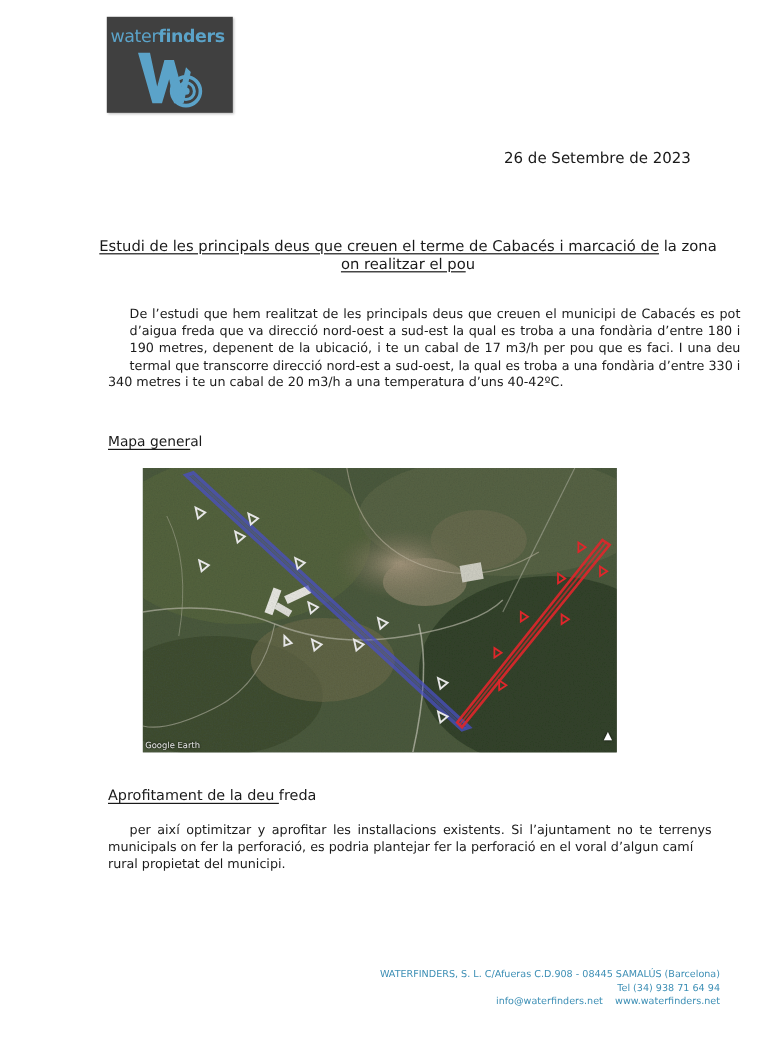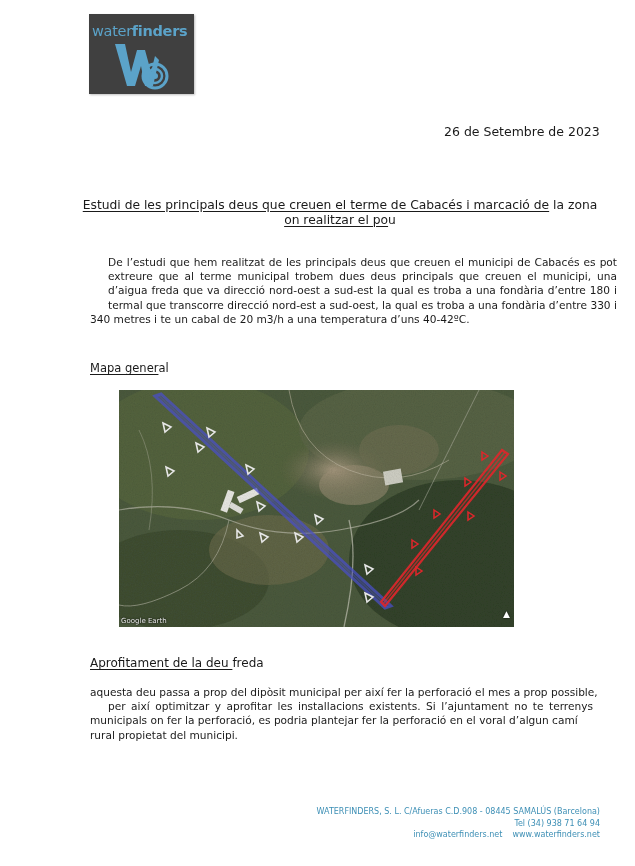--- a/index.html
+++ b/index.html
@@ -11,21 +11,21 @@
       position: absolute; left: 89px; top: 14px; width: 105px; height: 80px;
       background: #404040; box-shadow: 1px 1px 2px rgba(0,0,0,0.25);
     }
     .logo-text {
       position: absolute; left: 3px; top: 9px; font-size: 14.5px; color: #5ba3c9; letter-spacing: -0.3px;
       white-space: nowrap;
     }
     .logo-text b { font-weight: bold; }
     .logo svg { position: absolute; left: 24px; top: 28px; }
     .date {
-      position: absolute; left: 420px; top: 124px; font-size: 12.5px; color: #1a1a1a; white-space: nowrap; margin-left: 24px;
+      position: absolute; left: 420px; top: 124px; font-size: 12.5px; color: #1a1a1a; white-space: nowrap;
     }
     .title {
       position: absolute; left: 82px; top: 198px; width: 516px; text-align: center;
       font-size: 12.3px; line-height: 15px; color: #1a1a1a;
     }
     .title u { text-decoration: underline; text-underline-offset: 2px; }
     .para {
       position: absolute; left: 90px; width: 525px; font-size: 10.6px; line-height: 14.2px; color: #1a1a1a;
       text-align: justify;
     }
@@ -71,22 +71,22 @@
 
 <div class="date">26 de Setembre de 2023</div>
 
 <div class="title">
   <u>Estudi  de les principals deus que creuen el terme de Cabacés i marcació de</u><span> la zona</span><br>
   <u>on realitzar el po</u><span>u</span>
 </div>
 
 <div class="para p1">
   <span class="line just">De l’estudi que hem realitzat de les principals deus que creuen el municipi de Cabacés es pot</span>
-  <span class="line just">extreure que al terme municipal trobem dues deus principals que creuen el municipi, una</span>
   <span class="line just">d’aigua freda que va direcció nord-oest a sud-est la qual es troba a una fondària d’entre 180 i</span>
+  <span class="line just">190 metres, depenent de la ubicació, i te un cabal de 17 m3/h per pou que es faci.  I una deu</span>
   <span class="line just">termal que transcorre direcció nord-est a sud-oest, la qual es troba a una fondària d’entre 330 i</span>
   <span class="line">340 metres i te un cabal de 20 m3/h a una temperatura d’uns 40-42ºC.</span>
 </div>
 
 <div class="section s1">
   <u>Mapa gener</u><span>al</span>
 </div>
 
 <div class="map">
   <svg width="395" height="237" viewBox="0 0 395 237">
@@ -166,21 +166,20 @@
   </svg>
   <div class="ge-label">Google Earth</div>
   <div class="north">▲</div>
 </div>
 
 <div class="section s2">
   <u>Aprofitament de la deu </u><span>freda</span>
 </div>
 
 <div class="para p2">
-  <span class="line">aquesta deu passa a prop del dipòsit municipal per així fer la perforació el mes a prop possible,</span>
   <span class="line just" style="width:485px">per així optimitzar y aprofitar les installacions existents. Si l’ajuntament no te terrenys</span>
   <span class="line">municipals on fer la perforació, es podria plantejar fer la perforació en el  voral d’algun camí</span>
   <span class="line">rural propietat del municipi.</span>
 </div>
 
 <div class="footer">
   <div>WATERFINDERS, S. L. C/Afueras C.D.908 - 08445 SAMALÚS (Barcelona)</div>
   <div>Tel (34) 938 71 64 94</div>
   <div>
     <span>info@waterfinders.net</span>&nbsp;&nbsp;&nbsp;&nbsp;<span>www.waterfinders.net</span>

